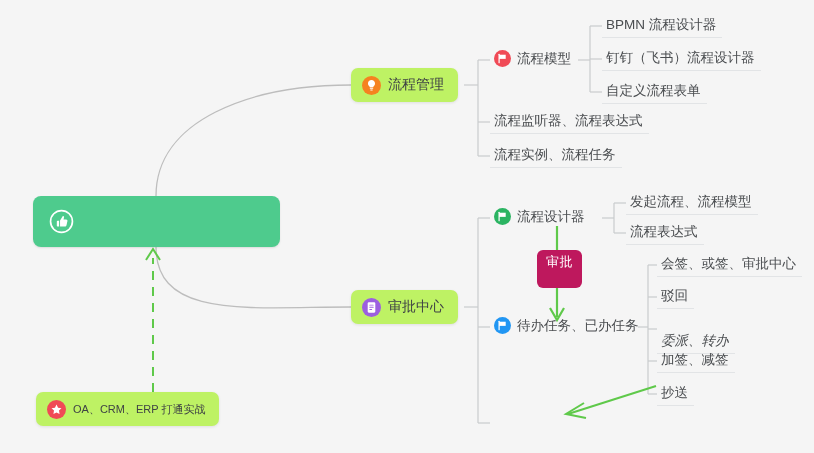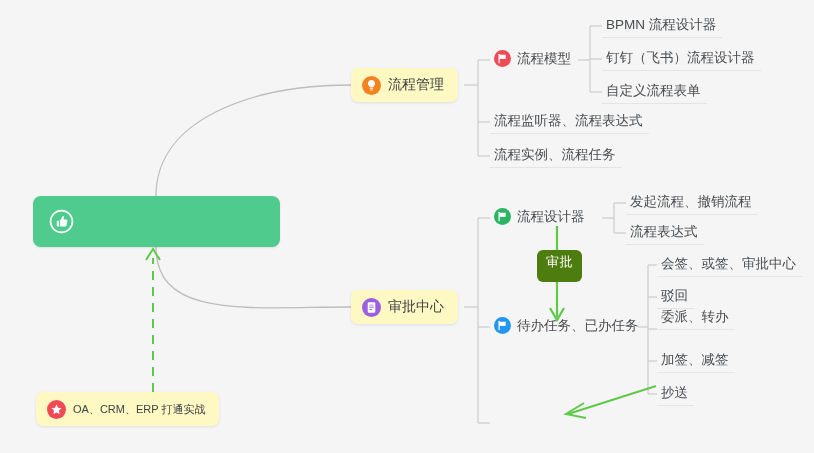--- a/index.html
+++ b/index.html
@@ -37,21 +37,21 @@
   .root .label {
     color: #ffffff;
     font-size: 22px;
     letter-spacing: .5px;
     margin-left: 9px;
     white-space: nowrap;
   }
 
   
   .card {
-    background: #fef9c3;
+    background: #bef264;
     border-radius: 7px;
     display: flex; align-items: center;
     padding: 0 14px 0 11px;
     height: 34px;
     box-shadow: 0 1px 3px rgba(0,0,0,0.09);
     justify-content: flex-end;
   }
   .card .label {
     font-size: 14px; color: #3f4245;
     margin-left: 7px; white-space: nowrap;
@@ -82,25 +82,25 @@
     flex: 0 0 auto;
   }
   .ic svg { display: block; }
   .ic-lg { width: 25px; height: 25px; }
   .ic-md { width: 19px; height: 19px; }
 
   
   .badge-shenpi {
     position: absolute;
     left: 537px; top: 250px;
-    background: #4d7c0f;
+    background: #be185d;
     color: #ffffff;
     border-radius: 6px;
     font-size: 13px;
-    padding: 5px 9px 14px;
+    padding: 5px 9px 20px;
     line-height: 1;
     letter-spacing: .5px;
   }
 </style>
 </head>
 <body>
 
 <div id="canvas">
 
   <svg class="wires" viewBox="0 0 814 453" xmlns="http://www.w3.org/2000/svg">
@@ -234,21 +234,21 @@
         <svg width="17" height="17" viewBox="0 0 18 18">
           <path d="M5.4 4.6v8.8" stroke="#ffffff" stroke-width="1.3" stroke-linecap="round"></path>
           <path d="M5.4 5.0h7.0v4.4h-7.0z" fill="#ffffff"></path>
         </svg>
       </span>
       <span class="label withicon">流程设计器</span>
     </div>
   </div>
   <div class="node" style="left:626px; top:189px;">
     <div class="leaf">
-        <span class="label">发起流程、撤销流程</span>
+        <span class="label">发起流程、流程模型</span>
       </div>
   </div>
   <div class="node" style="left:626px; top:219px;">
     <div class="leaf">
         <span class="label">流程表达式</span>
       </div>
   </div>
 
   <div class="node" style="left:490px; top:313px;">
     <div class="leaf" style="border-bottom-color:transparent;">
@@ -265,21 +265,21 @@
   <div class="node" style="left:657px; top:251px;">
     <div class="leaf">
         <span class="label">会签、或签、审批中心</span>
       </div>
   </div>
   <div class="node" style="left:657px; top:283px;">
     <div class="leaf">
         <span class="label">驳回</span>
       </div>
   </div>
-  <div class="node" style="left:657px; top:304px;">
+  <div class="node" style="left:657px; top:328px;font-style:italic;">
     <div class="leaf">
         <span class="label">委派、转办</span>
       </div>
   </div>
   <div class="node" style="left:657px; top:347px;">
     <div class="leaf">
         <span class="label">加签、减签</span>
       </div>
   </div>
   <div class="node" style="left:657px; top:380px;">

